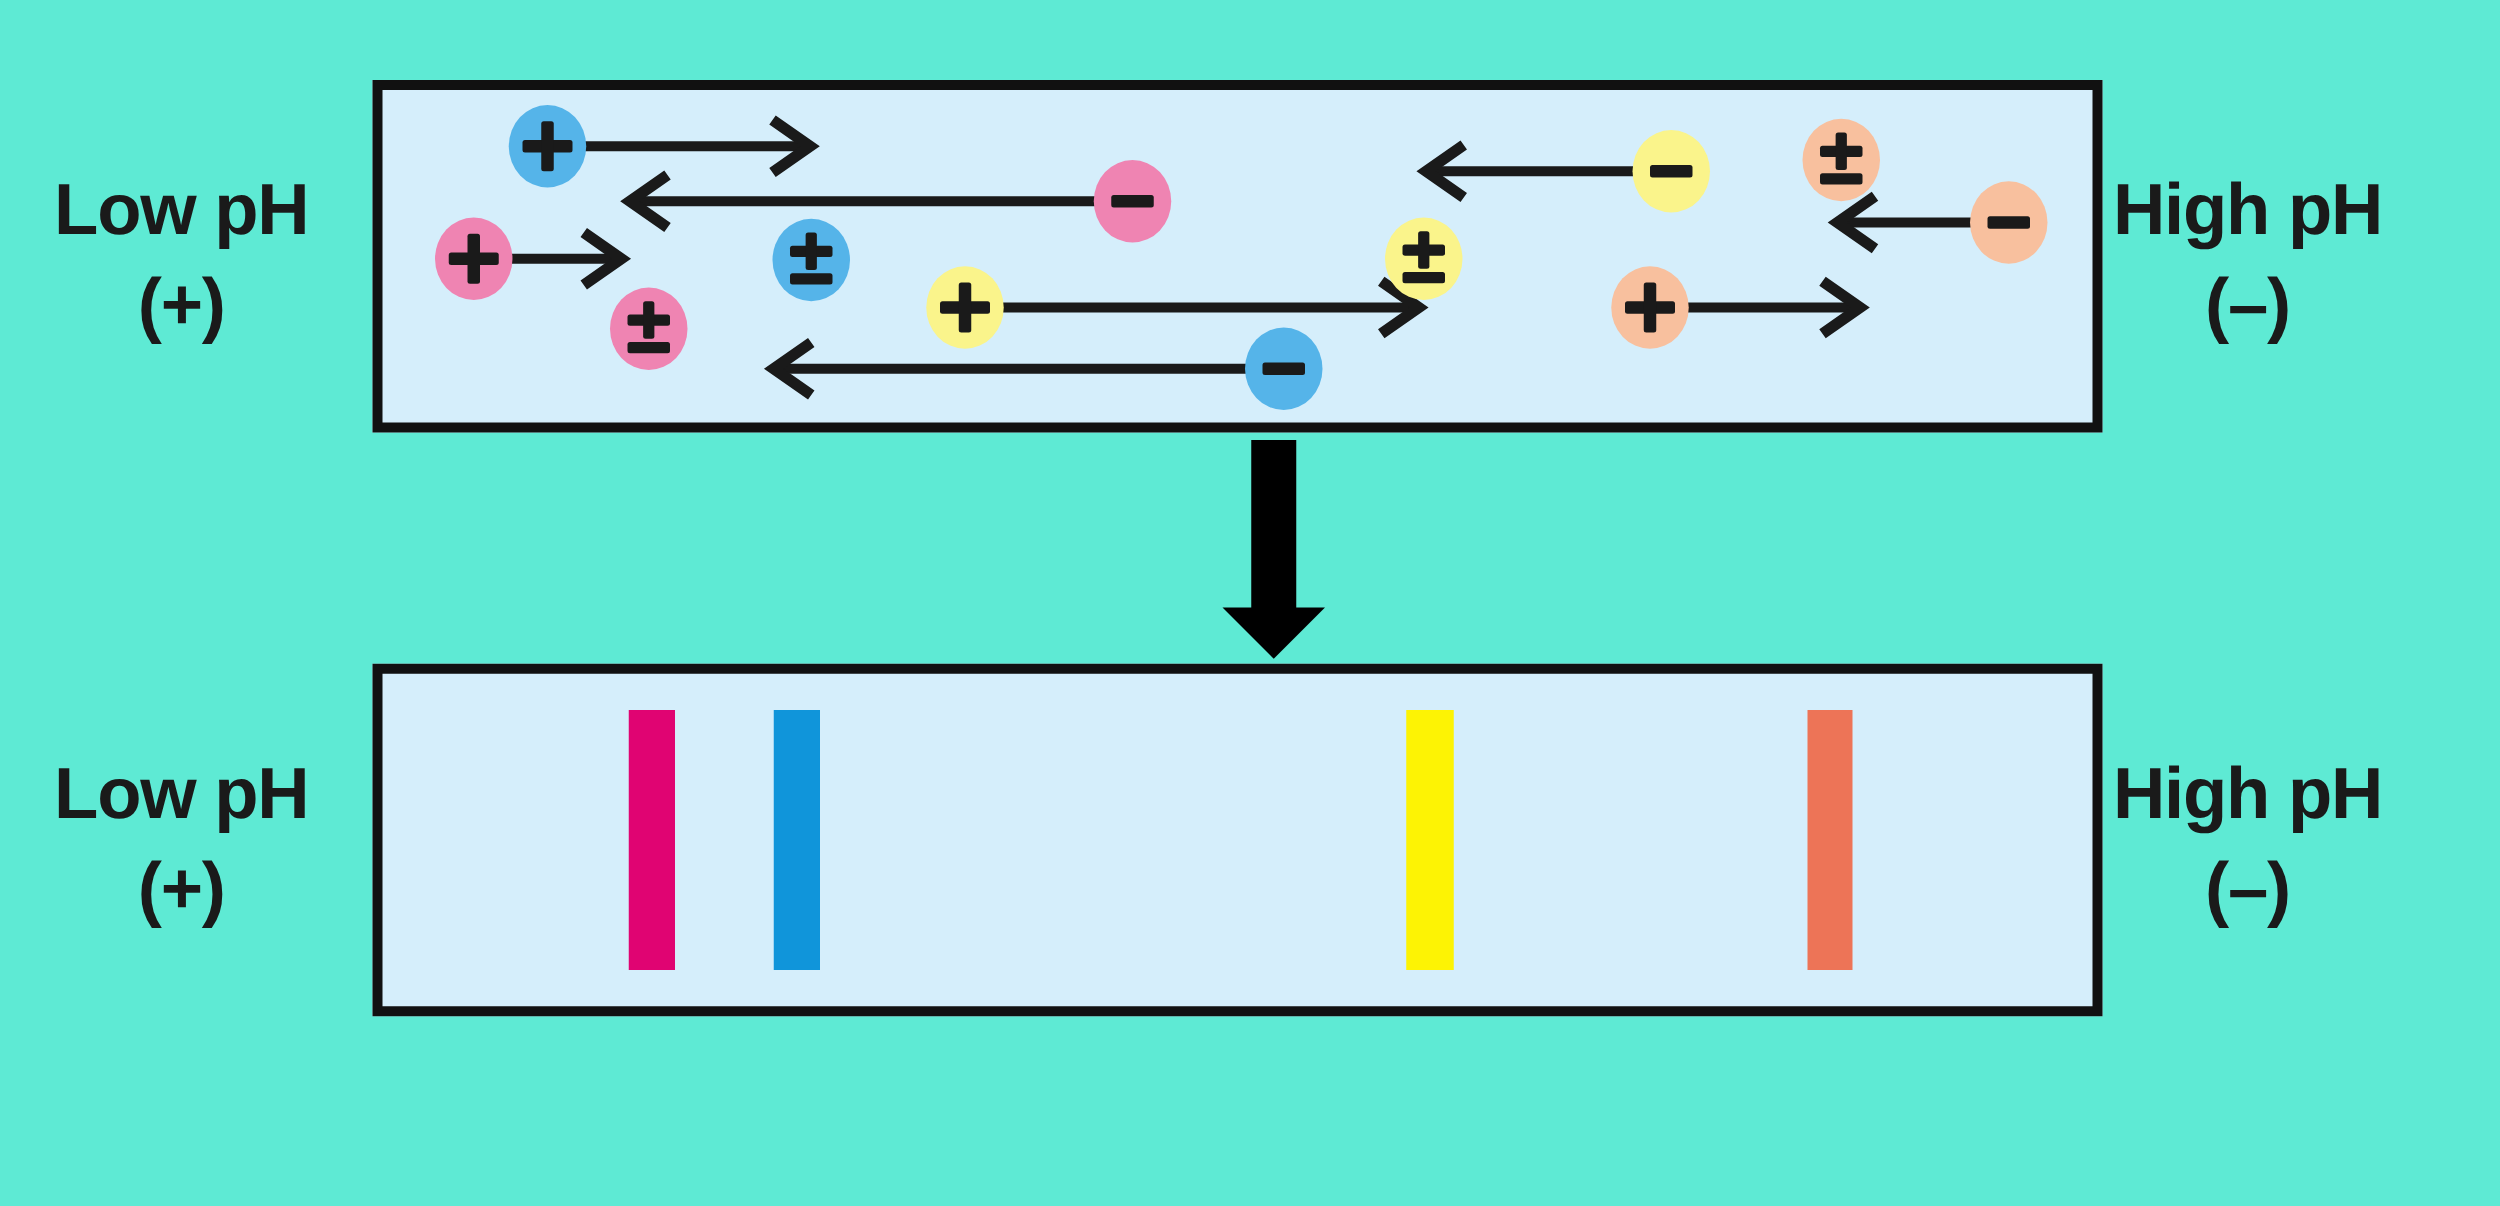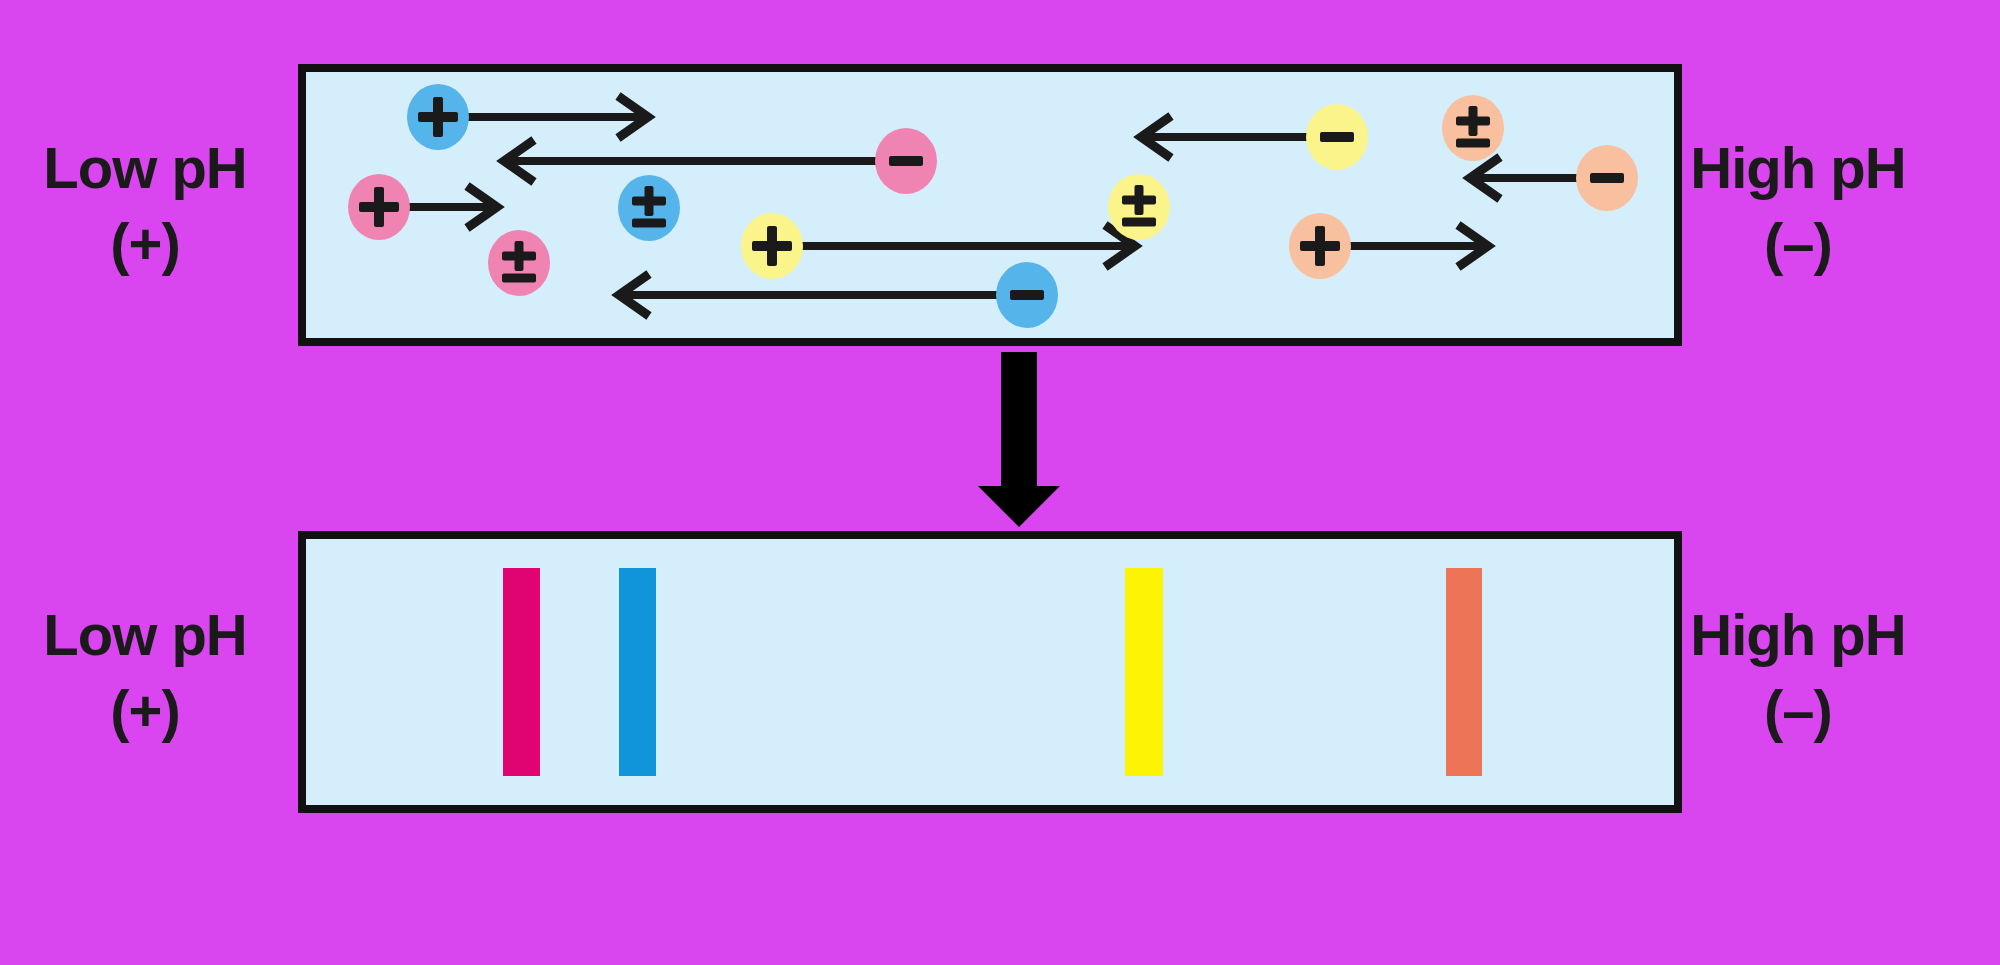--- a/index.html
+++ b/index.html
@@ -5,21 +5,21 @@
   html, body {
     margin: 0;
     padding: 0;
     background: #ffffff;
     font-family: "Liberation Sans", sans-serif;
   }
   .canvas {
     position: relative;
     width: 2000px;
     height: 965px;
-    background: #d946ef;
+    background: #5eead4;
     overflow: hidden;
   }
   
   .gel {
     position: absolute;
     left: 298px;
     width: 1384px;
     height: 282px;
     background: #d5eefb;
     border: 8px solid #111111;

